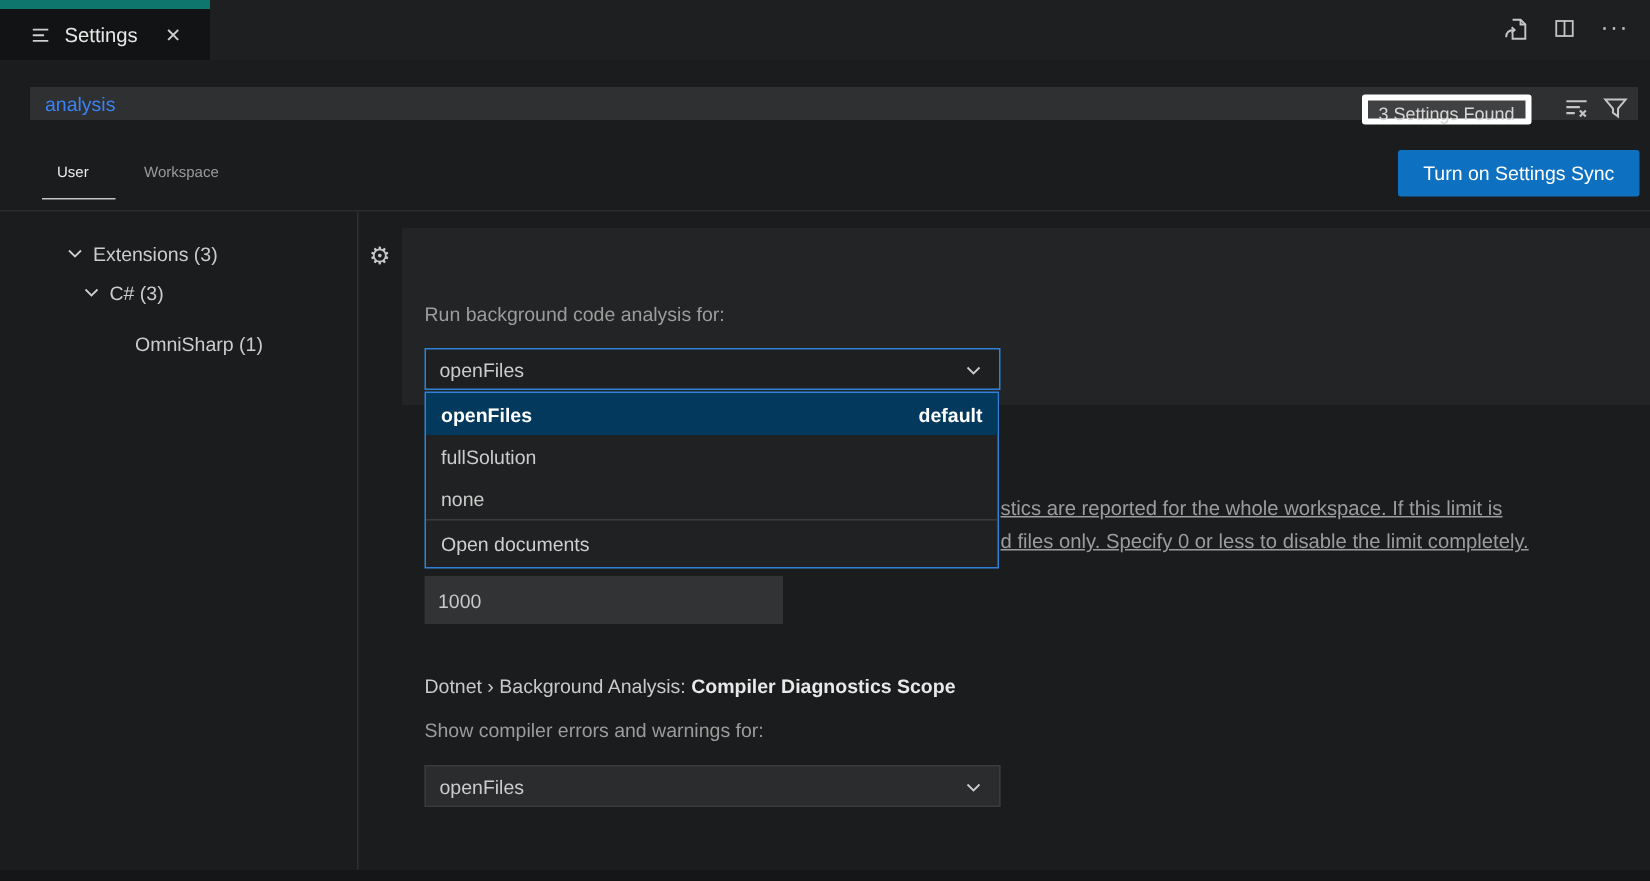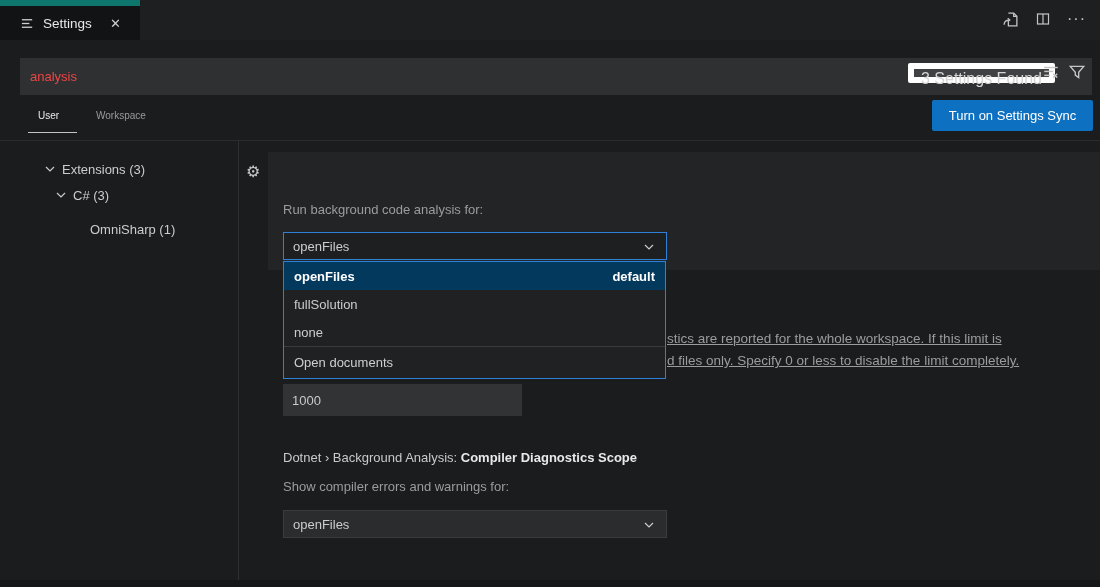--- a/index.html
+++ b/index.html
@@ -15,28 +15,28 @@
   .tab-active{
     position:absolute;left:0;top:0;width:140px;height:40px;background:#121314;
     border-top:6px solid #0f766e;display:flex;align-items:center;padding-left:20px;
   }
   .tab-label{color:#e8e8e8;font-size:13.5px;margin-left:8px;}
   .tab-close{position:absolute;left:110px;top:10px;color:#cfcfcf;font-size:13px;cursor:pointer;}
   .editor-actions{position:absolute;right:14px;top:9px;display:flex;gap:16px;align-items:center;color:#c5c5c5;}
   .ellipsis{font-size:16px;color:#c5c5c5;letter-spacing:1px;line-height:20px;}
   
   .search-input{
-    position:absolute;left:20px;top:58px;width:1072px;height:37px;
-    background:#2f3031;border:none;outline:none;color:#ef4444;
+    position:absolute;left:20px;top:58px;width:1072px;height:22px;
+    background:#2f3031;border:none;outline:none;color:#3b82f6;
     font-size:13px;padding:0 200px 0 10px;font-family:"Liberation Sans",sans-serif;
   }
   .results-badge{
     position:absolute;left:908px;top:63px;height:20px;padding:2px 7px;
-    background:#404142;border:6px solid #ffffff;border-radius:2px;
-    color:#d6d6d6;font-size:16px;line-height:15px;
+    background:#404142;border:4px solid #ffffff;border-radius:2px;
+    color:#d6d6d6;font-size:12px;line-height:15px;
   }
   .search-icons{position:absolute;left:1042px;top:63px;display:flex;gap:8px;align-items:center;}
   
   .scope-row-border{position:absolute;left:0;top:140px;width:100%;height:1px;background:#2b2c2d;}
   .scope-tab{position:absolute;top:110px;font-size:10px;cursor:pointer;}
   .scope-user{left:38px;color:#e9e9e9;}
   .scope-user-underline{position:absolute;left:28px;top:132px;width:49px;height:1px;background:#c3c3c3;}
   .scope-workspace{left:96px;color:#9a9a9a;}
   .sync-btn{
     position:absolute;left:932px;top:100px;width:161px;height:31px;

